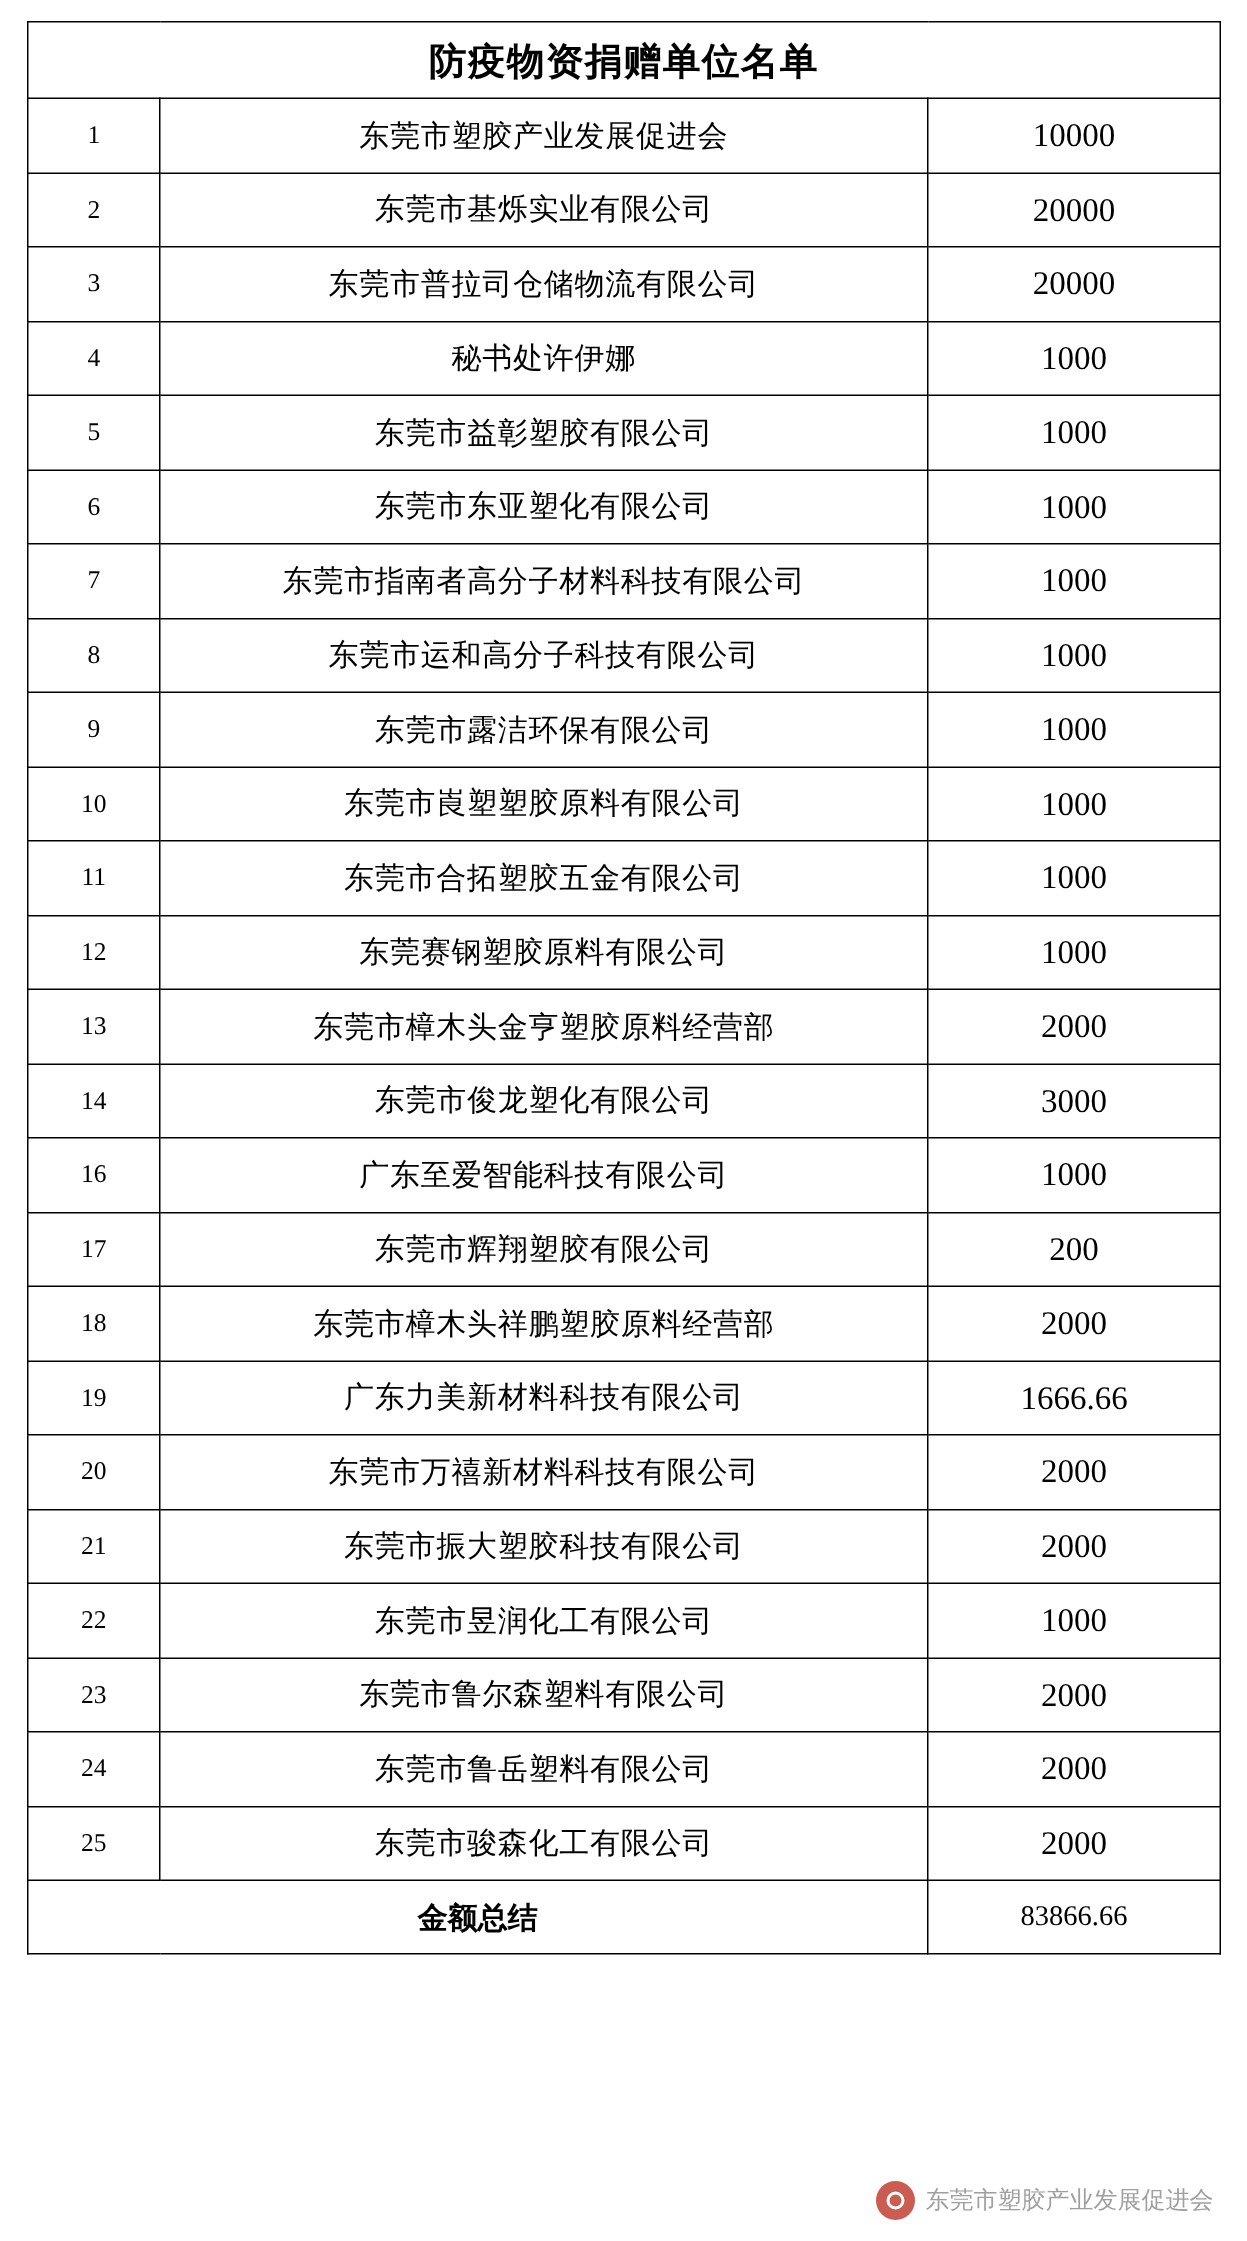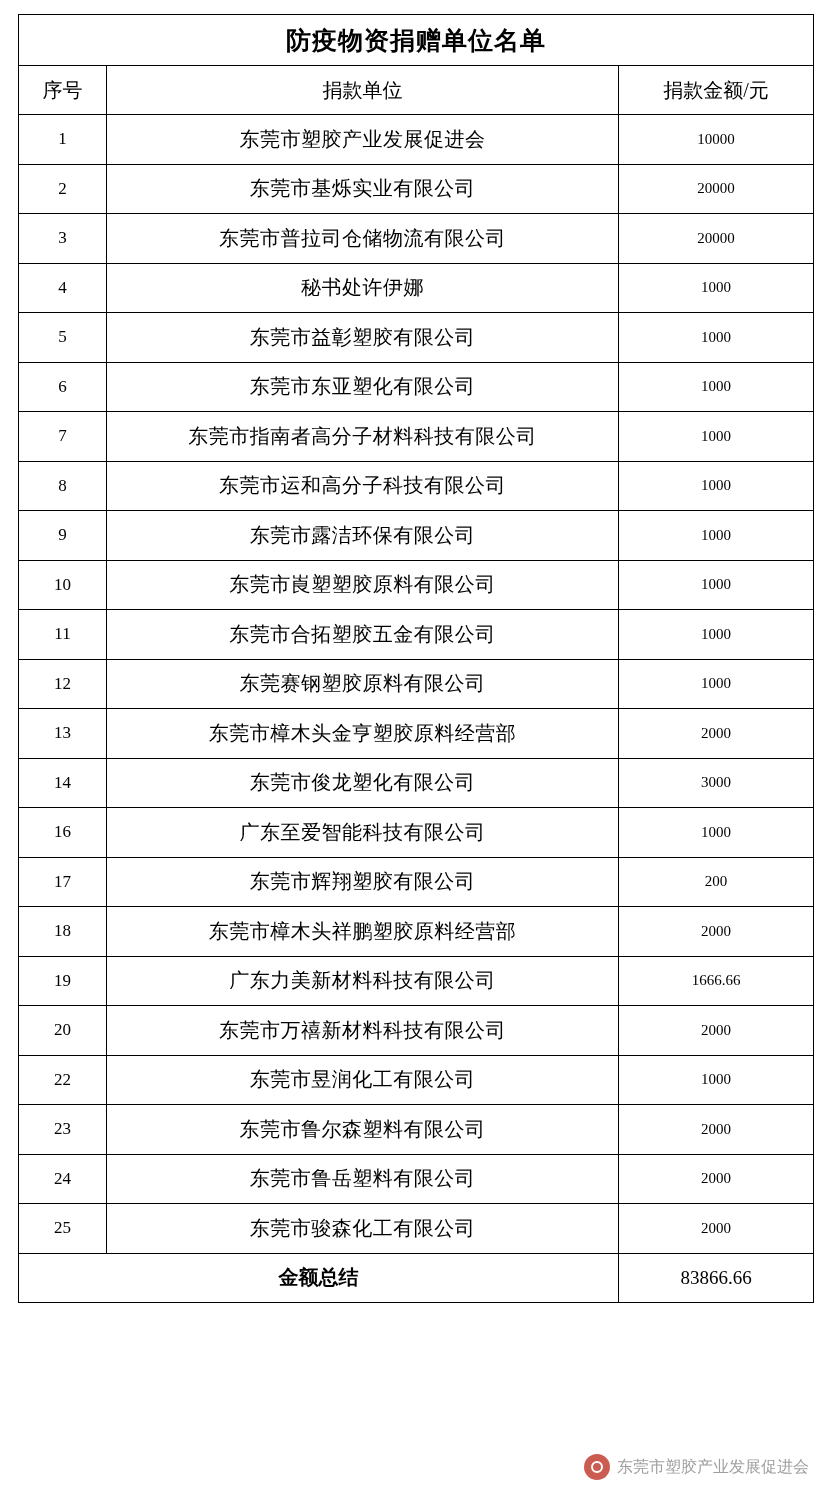--- a/index.html
+++ b/index.html
@@ -53,21 +53,21 @@
     font-size: 19px;
   }
   tr.data-row td.col-idx {
     font-size: 17px;
   }
   tr.data-row td.col-name {
     font-size: 20px;
     letter-spacing: 0.5px;
   }
   tr.data-row td.col-amt {
-    font-size: 15px;
+    font-size: 22px;
   }
   tr.total-row td {
     height: 48px;
     font-size: 20px;
     font-weight: bold;
   }
   tr.total-row td.col-amt {
     font-weight: normal;
     font-size: 19px;
   }
@@ -116,25 +116,20 @@
   <table class="donation-table">
     <colgroup>
       <col class="col-idx">
       <col class="col-name">
       <col class="col-amt">
     </colgroup>
     <tbody>
       <tr class="title-row">
         <td colspan="3">防疫物资捐赠单位名单</td>
       </tr>
-      <tr class="header-row">
-        <td class="col-idx">序号</td>
-        <td class="col-name">捐款单位</td>
-        <td class="col-amt">捐款金额/元</td>
-      </tr>
 
       <tr class="data-row">
         <td class="col-idx">1</td>
         <td class="col-name">东莞市塑胶产业发展促进会</td>
         <td class="col-amt">10000</td>
       </tr>
       <tr class="data-row">
         <td class="col-idx">2</td>
         <td class="col-name">东莞市基烁实业有限公司</td>
         <td class="col-amt">20000</td>
@@ -215,20 +210,25 @@
         <td class="col-amt">2000</td>
       </tr>
       <tr class="data-row">
         <td class="col-idx">19</td>
         <td class="col-name">广东力美新材料科技有限公司</td>
         <td class="col-amt">1666.66</td>
       </tr>
       <tr class="data-row">
         <td class="col-idx">20</td>
         <td class="col-name">东莞市万禧新材料科技有限公司</td>
+        <td class="col-amt">2000</td>
+      </tr>
+      <tr class="data-row">
+        <td class="col-idx">21</td>
+        <td class="col-name">东莞市振大塑胶科技有限公司</td>
         <td class="col-amt">2000</td>
       </tr>
       <tr class="data-row">
         <td class="col-idx">22</td>
         <td class="col-name">东莞市昱润化工有限公司</td>
         <td class="col-amt">1000</td>
       </tr>
       <tr class="data-row">
         <td class="col-idx">23</td>
         <td class="col-name">东莞市鲁尔森塑料有限公司</td>

